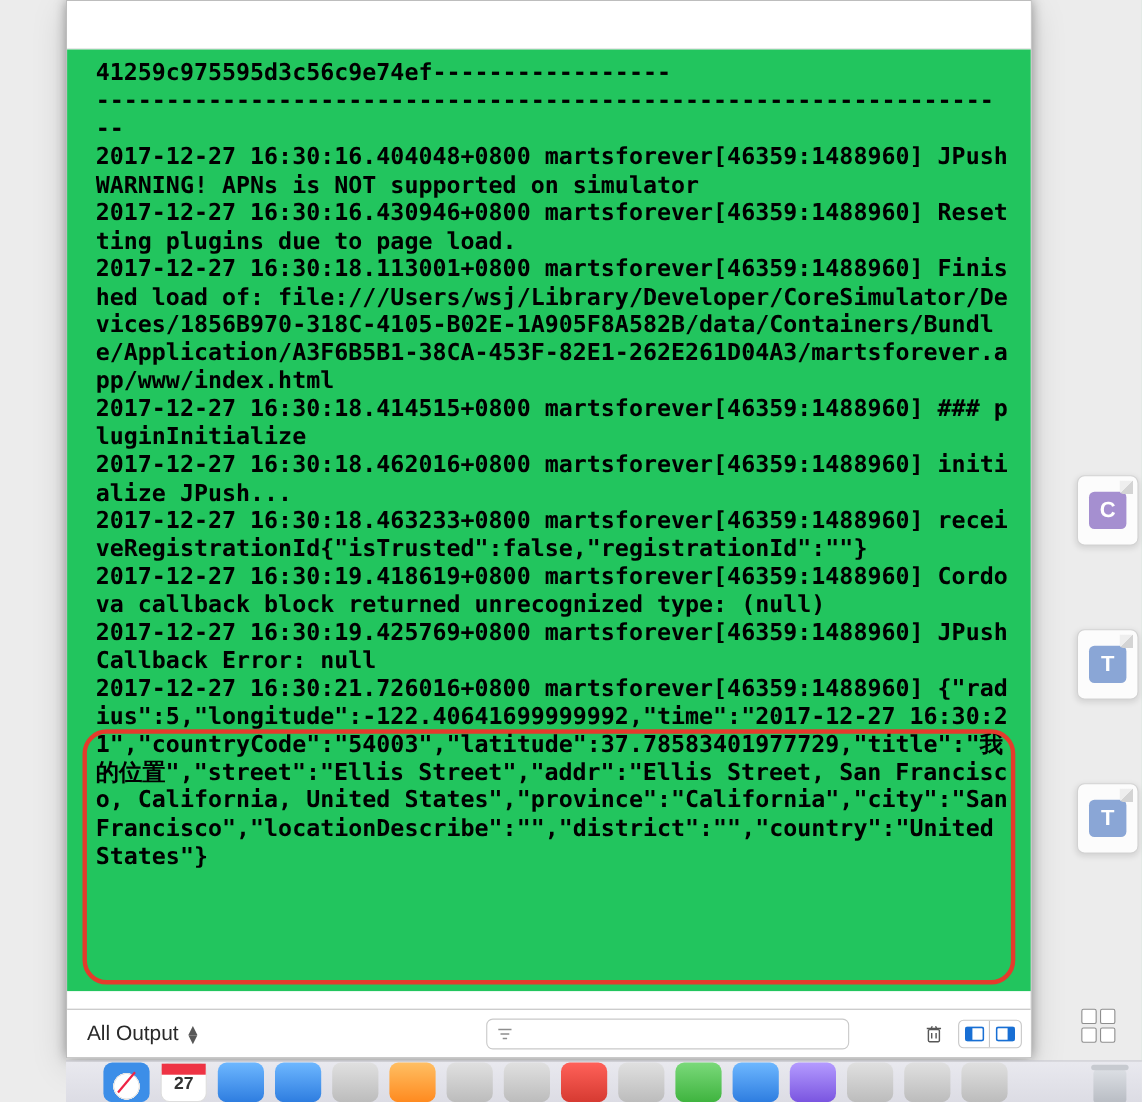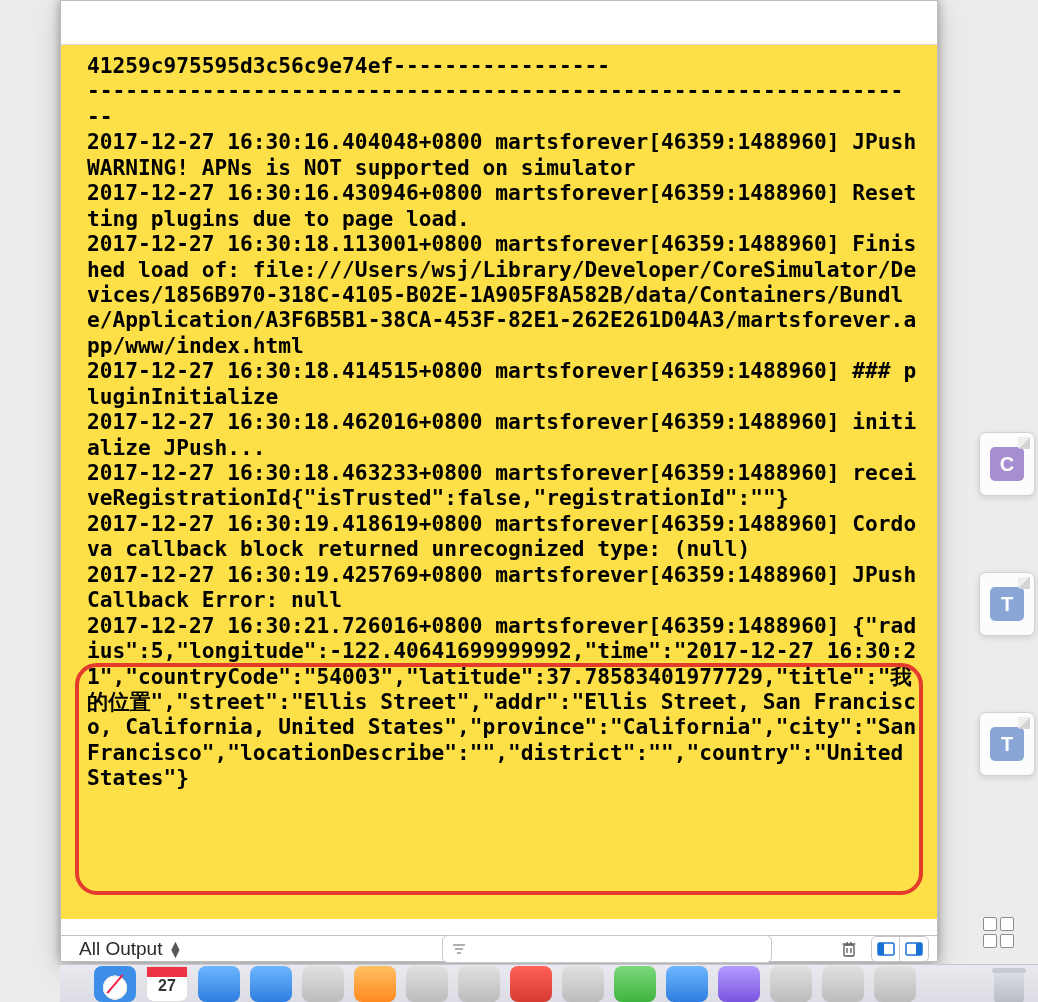--- a/index.html
+++ b/index.html
@@ -15,21 +15,21 @@
     flex-direction: column;
   }
   .upper-blank {
     height: 44px;
     border-bottom: 1px solid #d9d9d9;
     background: #fff;
   }
   .console-area {
     flex: 1;
     position: relative;
-    background: #fde047;
+    background: #22c55e;
     overflow: hidden;
   }
   .console-text {
     position: absolute;
     left: 26px; right: 10px; top: 8px;
     font-family: "Menlo", "Monaco", monospace;
     font-weight: 700;
     font-size: 21.2px;
     line-height: 1.20;
     color: #000;
@@ -42,21 +42,21 @@
     left: 14px;
     right: 14px;
     border: 4px solid #e43b2c;
     border-radius: 22px;
     z-index: 5;
     pointer-events: none;
     height: 232px;
     top: 618px;
   }
   .toolbar {
-    height: 26px;
+    height: 44px;
     border-top: 1px solid #c0c0c0;
     background: #ffffff;
     display: flex;
     align-items: center;
     padding: 0 8px;
     gap: 8px;
     margin-top: 16px;
   }
   .select-like {
     display: inline-flex;

